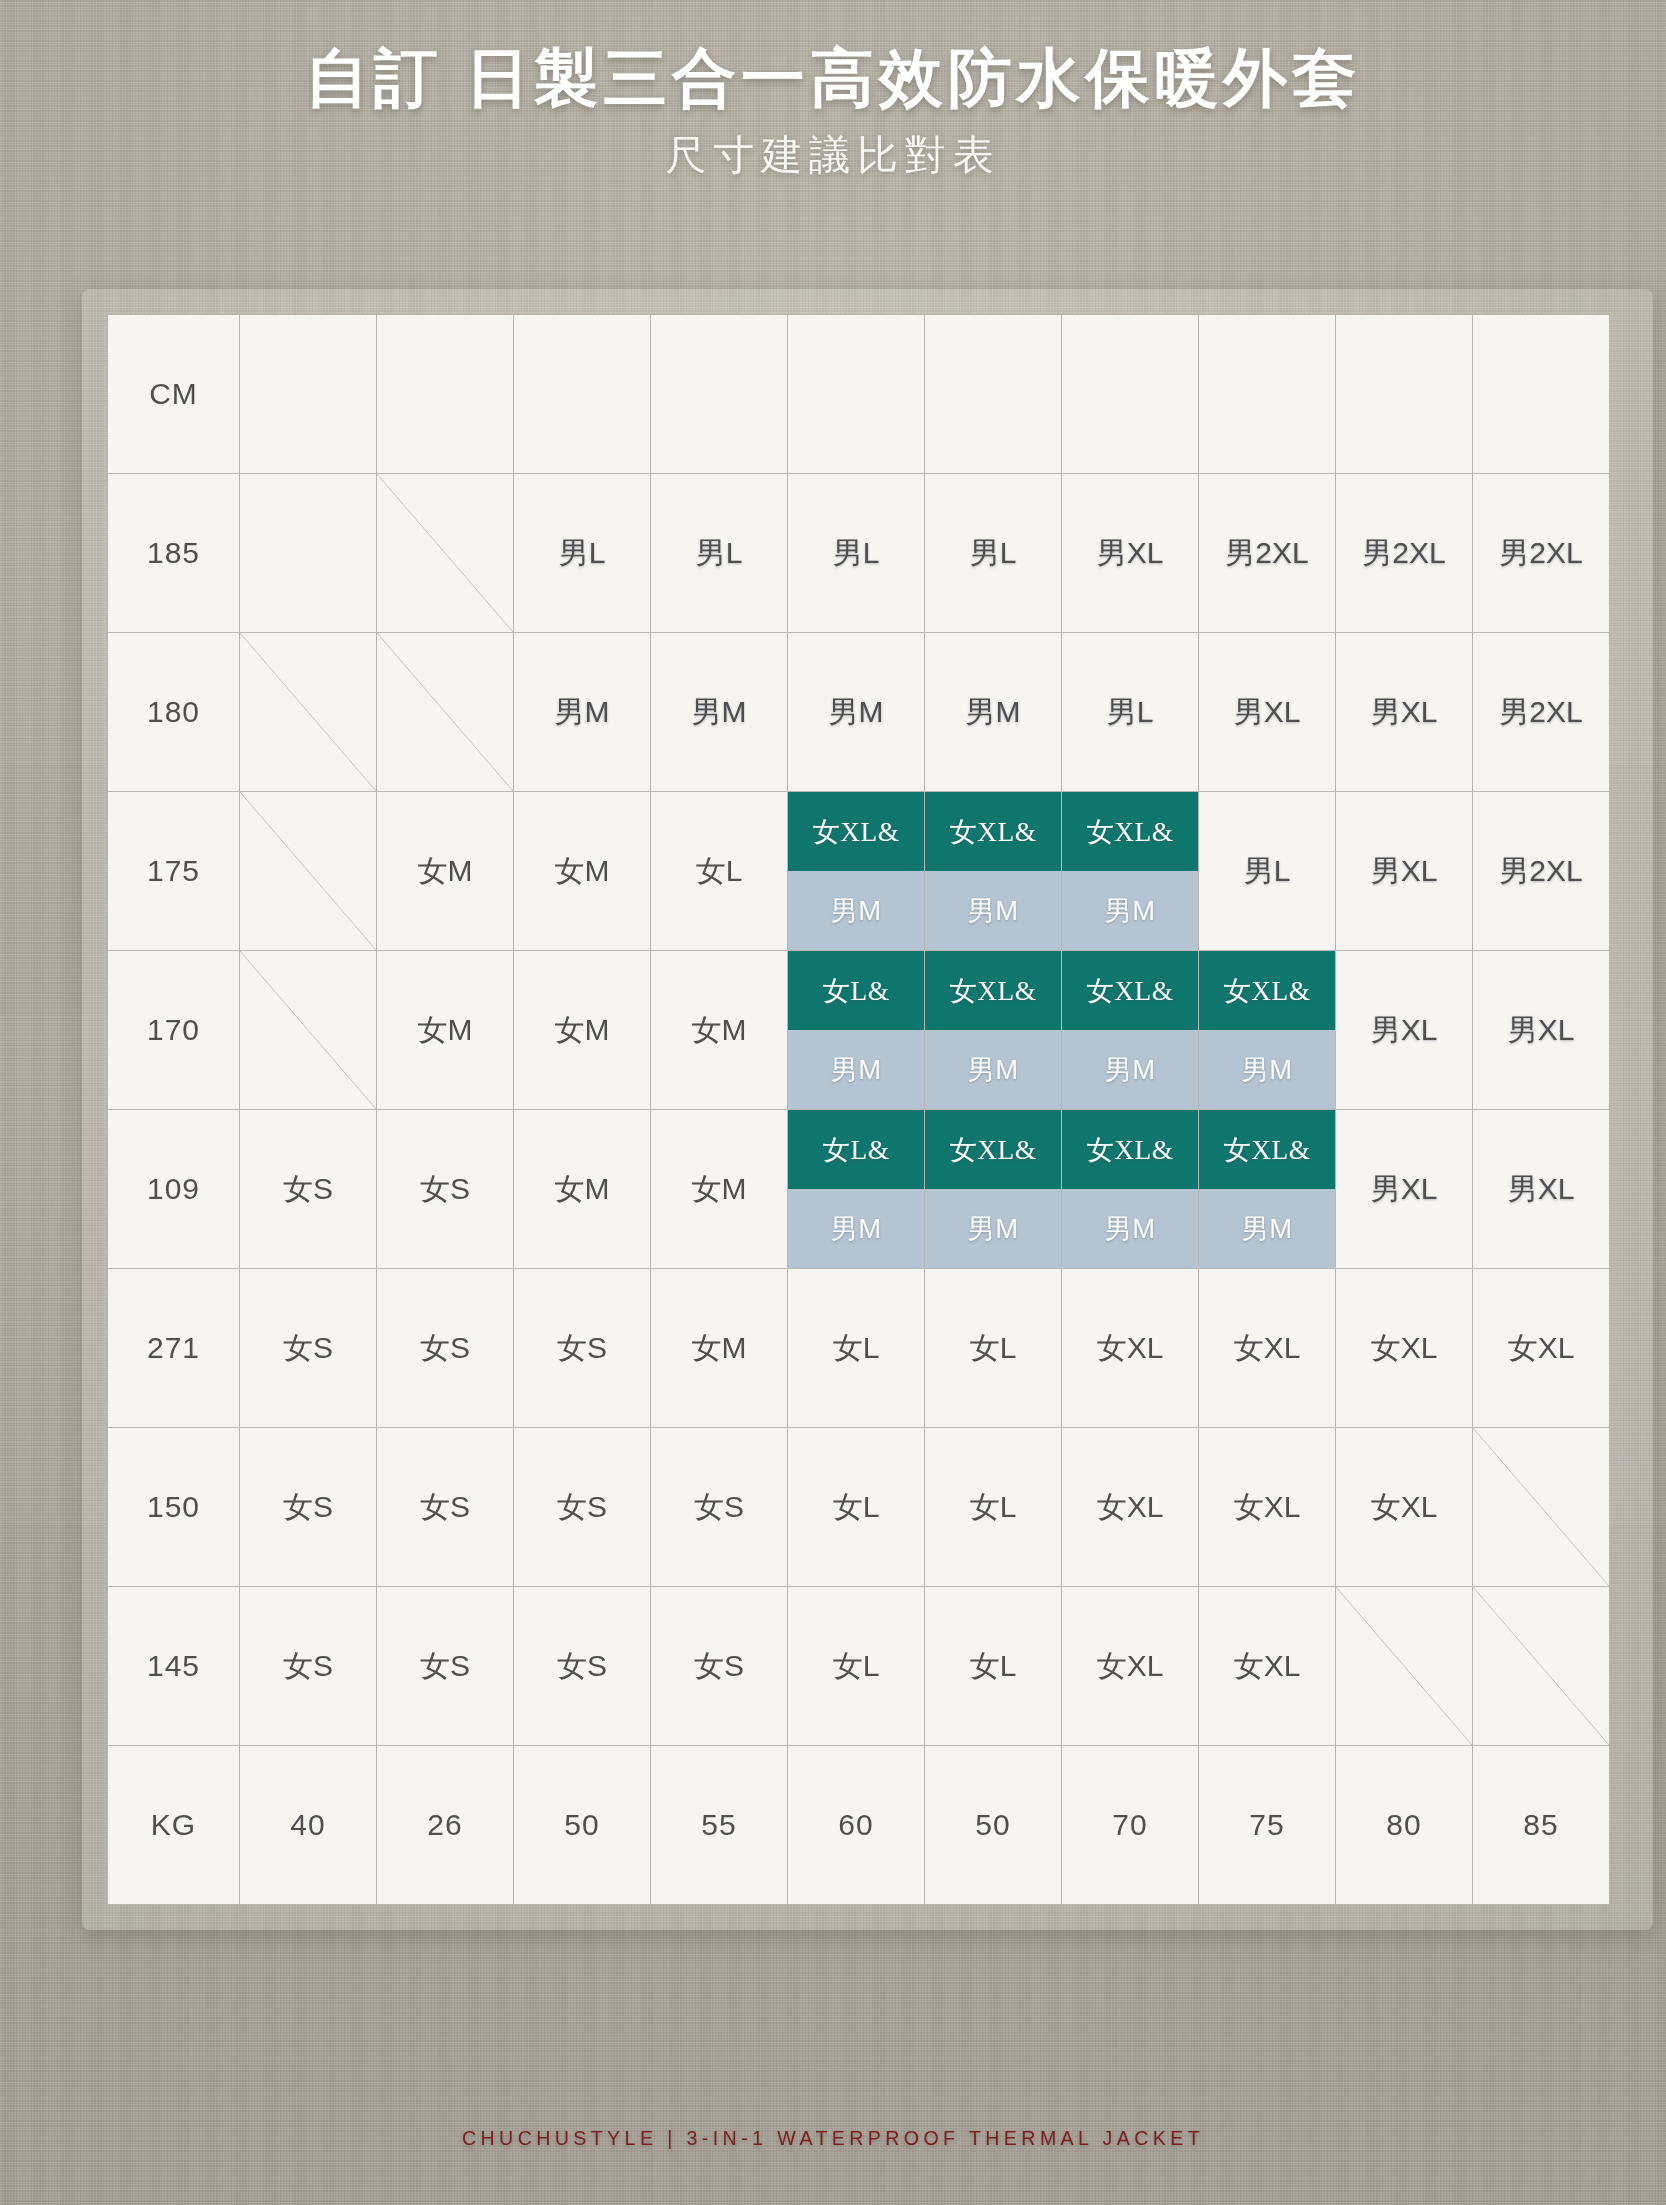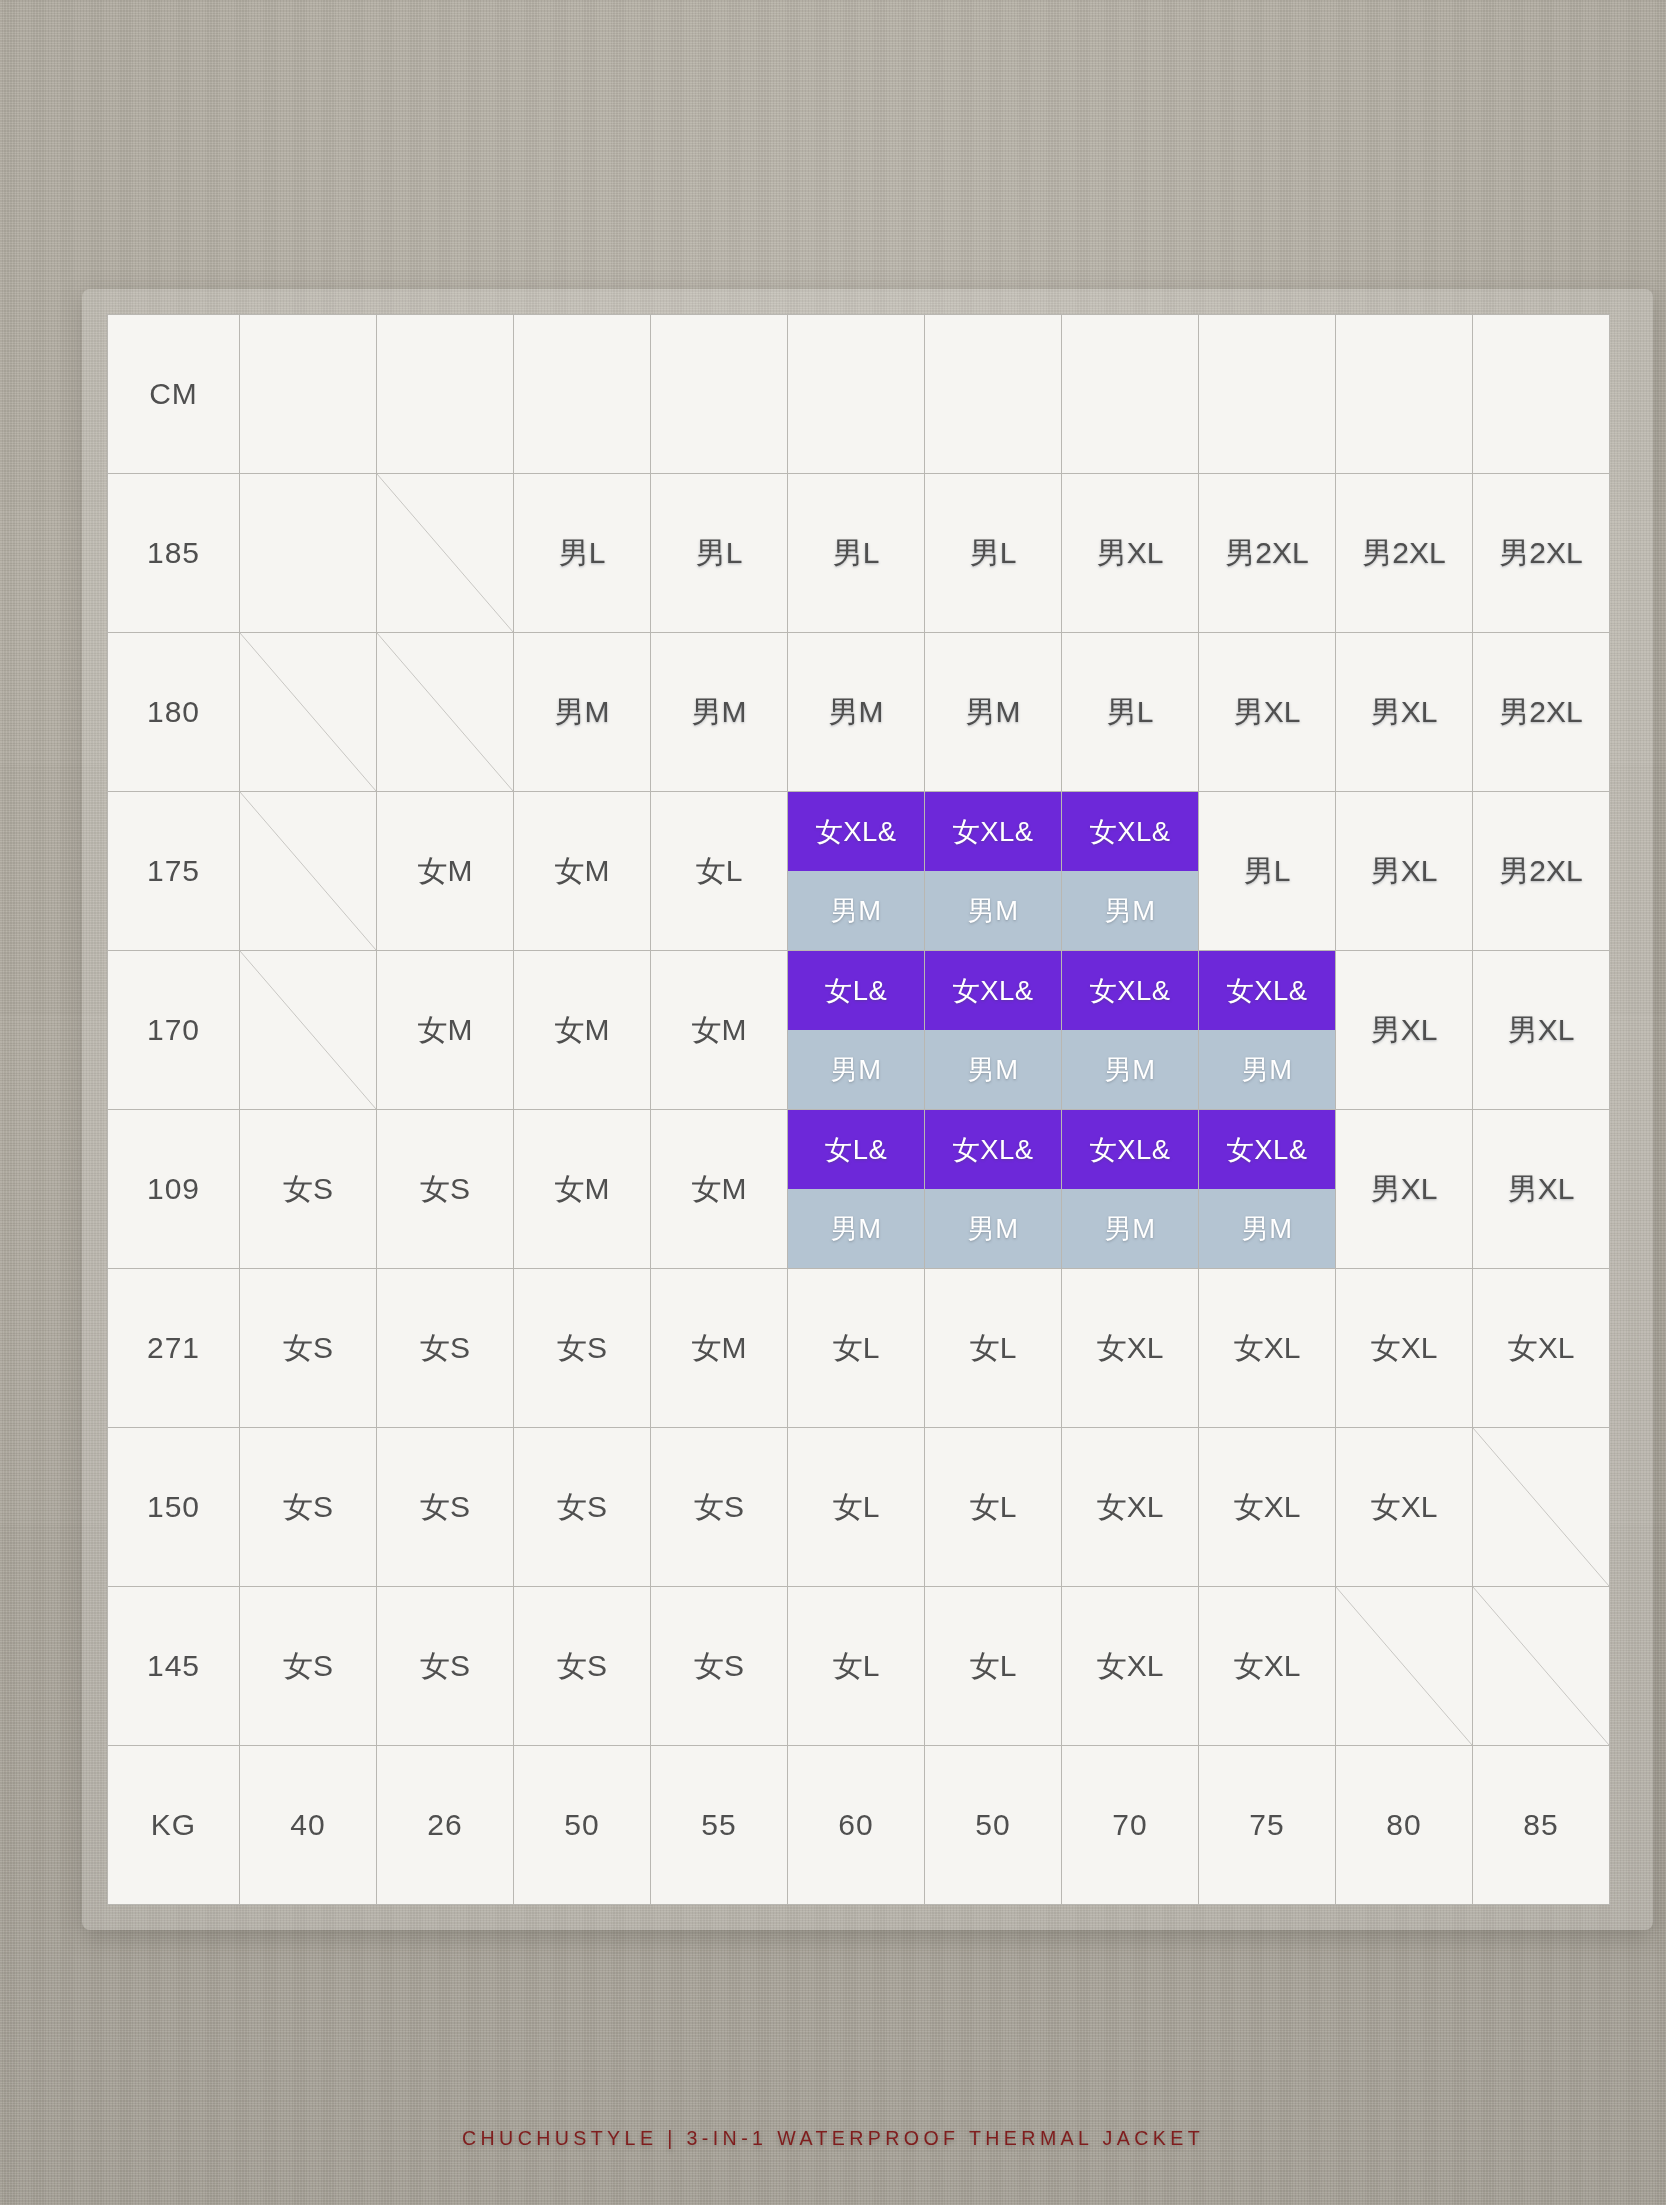--- a/index.html
+++ b/index.html
@@ -86,37 +86,41 @@
   .t-blue{color:#ffffff;text-shadow:0 1px 2.5px rgba(60,70,85,.35);}
 
   
   td.split{padding:0;background:transparent;}
   td.split .half{
     height:50%;display:flex;align-items:center;justify-content:center;
     font-size:27.4px;color:#ffffff;letter-spacing:0.5px;
     text-shadow:0 1px 2.5px rgba(70,75,85,.38);
     box-sizing:border-box;
   }
-  td.split .half.top{background:#6d28d9;}
+  td.split .half.top{background:#0f766e;font-family:Liberation Serif, serif;}
   td.split .half.bot{background:#b4c4d2;}
 
   
   .footer{
     position:absolute;left:0;right:0;top:2127px;text-align:center;
     font-size:19.6px;letter-spacing:4.4px;color:#7f1d1d;
     text-shadow:0 1.5px 4.4px rgba(90,85,75,.45);
   }
 </style>
 </head>
 <body>
 
 <div class="bg-texture"></div>
 
 <div class="page">
 
+  <div class="header">
+    <div class="title">自訂 日製三合一高效防水保暖外套</div>
+    <div class="subtitle">尺寸建議比對表</div>
+  </div>
 
   <div class="table-wrap">
     <table class="size-table">
       <colgroup>
         <col class="label-col">
         <col class="data-col">
           <col class="data-col">
           <col class="data-col">
           <col class="data-col">
           <col class="data-col">

